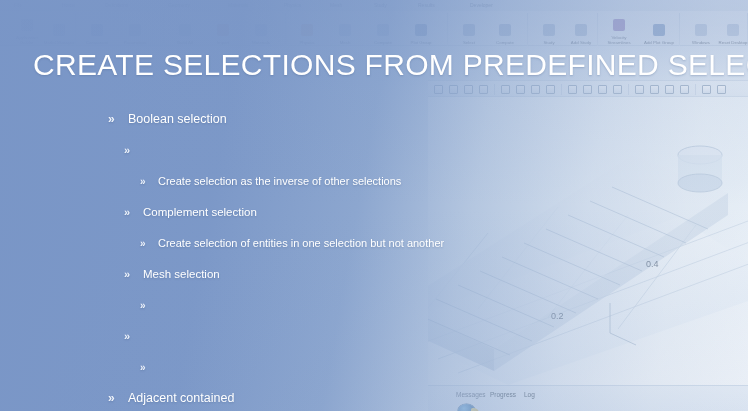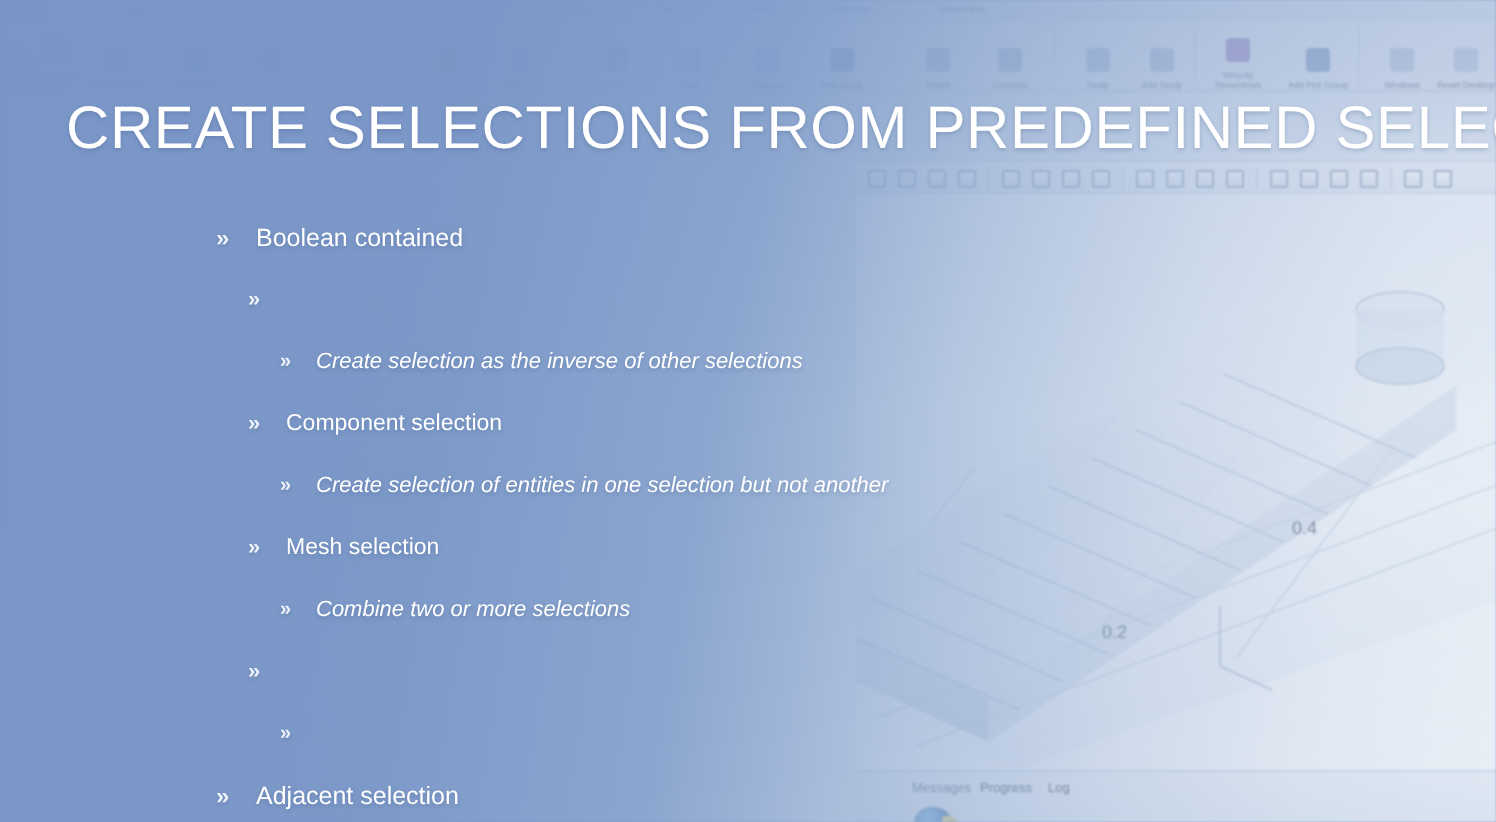--- a/index.html
+++ b/index.html
@@ -154,21 +154,21 @@
   .b-text {
     position: absolute; top: 50%; transform: translateY(-50%);
     font-weight: 400;
   }
 
   .lvl1 .b-mark { left: 108px; font-size: 12px; }
   .lvl1 .b-text { left: 128px; font-size: 12.5px; }
   .lvl2 .b-mark { left: 124px; font-size: 11px; }
   .lvl2 .b-text { left: 143px; font-size: 11.5px; }
   .lvl3 .b-mark { left: 140px; font-size: 10px; }
-  .lvl3 .b-text { left: 158px; font-size: 11px; font-style: italic; }
+  .lvl3 .b-text { left: 158px; font-size: 11px; }
 </style>
 </head>
 <body>
 
 <div id="slide">
 
   <div id="bg-app">
     <div class="app-canvas"></div>
 
     <div class="app-ribbon">
@@ -322,51 +322,50 @@
   </div>
 
   <div id="wash"></div>
   <div id="wash-2"></div>
 
   <div id="content">
     <div id="title">CREATE SELECTIONS FROM PREDEFINED SELECTIONS</div>
     <div id="bullets">
         <div class="b-row lvl1">
           <span class="b-mark">»</span>
-          <span class="b-text">Boolean contained</span>
+          <span class="b-text">Boolean selection</span>
         </div>
         <div class="b-row lvl2">
           <span class="b-mark">»</span>
         </div>
         <div class="b-row lvl3">
           <span class="b-mark">»</span>
           <span class="b-text">Create selection as the inverse of other selections</span>
         </div>
         <div class="b-row lvl2">
           <span class="b-mark">»</span>
-          <span class="b-text">Component selection</span>
+          <span class="b-text">Complement selection</span>
         </div>
         <div class="b-row lvl3">
           <span class="b-mark">»</span>
           <span class="b-text">Create selection of entities in one selection but not another</span>
         </div>
         <div class="b-row lvl2">
           <span class="b-mark">»</span>
           <span class="b-text">Mesh selection</span>
         </div>
         <div class="b-row lvl3">
           <span class="b-mark">»</span>
-          <span class="b-text">Combine two or more selections</span>
         </div>
         <div class="b-row lvl2">
           <span class="b-mark">»</span>
         </div>
         <div class="b-row lvl3">
           <span class="b-mark">»</span>
         </div>
         <div class="b-row lvl1">
           <span class="b-mark">»</span>
-          <span class="b-text">Adjacent selection</span>
+          <span class="b-text">Adjacent contained</span>
         </div>
       </div>
   </div>
 
 </div>
 
 </body></html>

